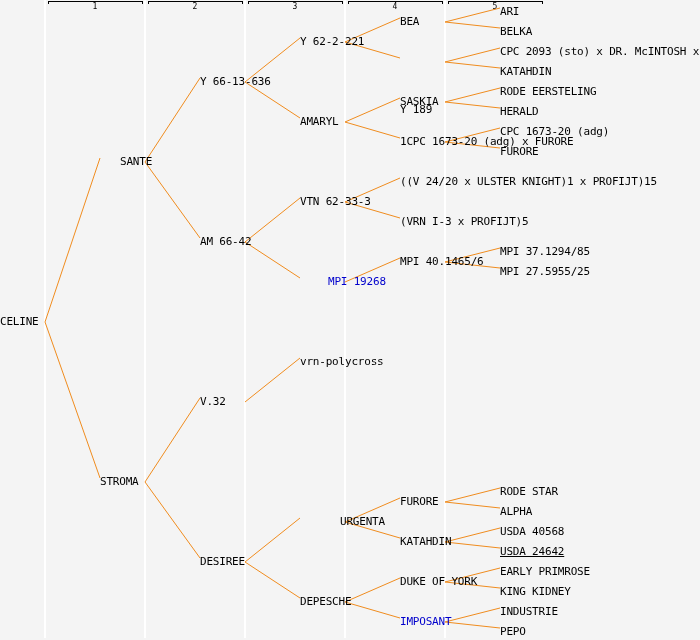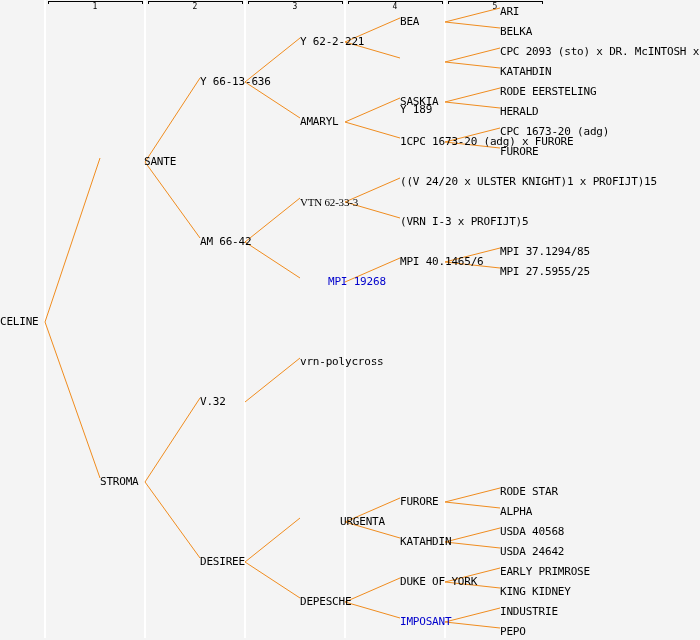--- a/index.html
+++ b/index.html
@@ -76,29 +76,29 @@
       <line x1="445" y1="502" x2="500" y2="508"></line>
       <line x1="445" y1="542" x2="500" y2="528"></line>
       <line x1="445" y1="542" x2="500" y2="548"></line>
       <line x1="445" y1="582" x2="500" y2="568"></line>
       <line x1="445" y1="582" x2="500" y2="588"></line>
       <line x1="445" y1="622" x2="500" y2="608"></line>
       <line x1="445" y1="622" x2="500" y2="628"></line>
     </svg>
   <div id="nodes">
       <div class="node" style="left: 0px; top: 316px;">CELINE</div>
-      <div class="node" style="left: 108px; top: 156px; padding-left: 36px;">SANTE</div>
+      <div class="node" style="left: 84px; top: 156px; padding-left: 36px;">SANTE</div>
       <div class="node" style="left: 100px; top: 476px;">STROMA</div>
       <div class="node" style="left: 200px; top: 76px;">Y 66-13-636</div>
       <div class="node" style="left: 200px; top: 236px;">AM 66-42</div>
       <div class="node" style="left: 200px; top: 396px;">V.32</div>
       <div class="node" style="left: 200px; top: 556px;">DESIREE</div>
       <div class="node" style="left: 300px; top: 36px;">Y 62-2-221</div>
       <div class="node" style="left: 300px; top: 116px; text-align: center;">AMARYL</div>
-      <div class="node" style="left: 300px; top: 196px; font-family: Liberation Serif, serif;">VTN 62-33-3</div>
+      <div class="node" style="left: 300px; top: 196px;">VTN 62-33-3</div>
       <div class="node link" style="left: 300px; top: 276px; padding-left: 28px;">MPI 19268</div>
       <div class="node" style="left: 300px; top: 356px;">vrn-polycross</div>
       <div class="node" style="left: 300px; top: 516px; margin-left: 40px;">URGENTA</div>
       <div class="node" style="left: 300px; top: 596px;">DEPESCHE</div>
       <div class="node" style="left: 400px; top: 16px;">BEA</div>
       <div class="node" style="left: 400px; top: 56px; margin-top: 48px;">Y 189</div>
       <div class="node" style="left: 400px; top: 96px;">SASKIA</div>
       <div class="node" style="left: 400px; top: 136px;">1CPC 1673-20 (adg) x FURORE</div>
       <div class="node" style="left: 400px; top: 176px;">((V 24/20 x ULSTER KNIGHT)1 x PROFIJT)15</div>
       <div class="node" style="left: 400px; top: 216px;">(VRN I-3 x PROFIJT)5</div>
@@ -113,19 +113,19 @@
       <div class="node" style="left: 500px; top: 66px;">KATAHDIN</div>
       <div class="node" style="left: 500px; top: 86px;">RODE EERSTELING</div>
       <div class="node" style="left: 500px; top: 106px;">HERALD</div>
       <div class="node" style="left: 500px; top: 126px;">CPC 1673-20 (adg)</div>
       <div class="node" style="left: 500px; top: 146px;">FURORE</div>
       <div class="node" style="left: 500px; top: 246px;">MPI 37.1294/85</div>
       <div class="node" style="left: 500px; top: 266px;">MPI 27.5955/25</div>
       <div class="node" style="left: 500px; top: 486px;">RODE STAR</div>
       <div class="node" style="left: 500px; top: 506px;">ALPHA</div>
       <div class="node" style="left: 500px; top: 526px;">USDA 40568</div>
-      <div class="node" style="left: 500px; top: 546px;">USDA 24642</div>
+      <div class="node" style="left: 500px; top: 546px; text-decoration: underline;">USDA 24642</div>
       <div class="node" style="left: 500px; top: 566px;">EARLY PRIMROSE</div>
       <div class="node" style="left: 500px; top: 586px;">KING KIDNEY</div>
       <div class="node" style="left: 500px; top: 606px;">INDUSTRIE</div>
       <div class="node" style="left: 500px; top: 626px;">PEPO</div>
     </div>
 </div>
 
 </body></html>

